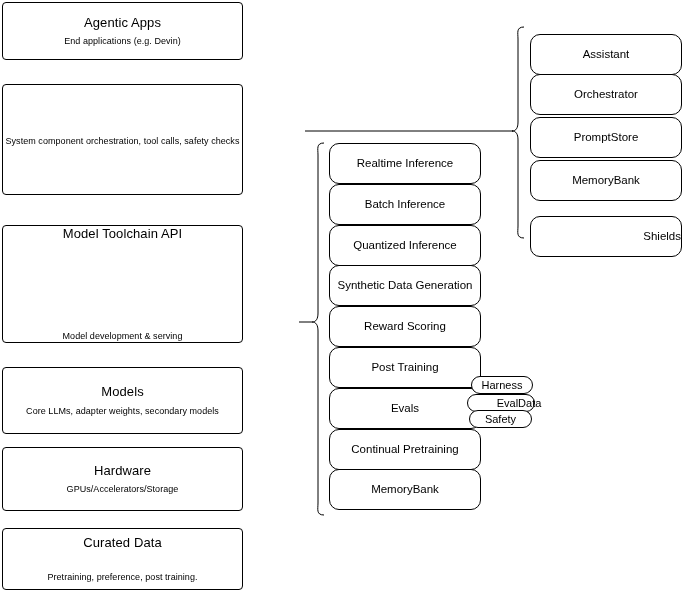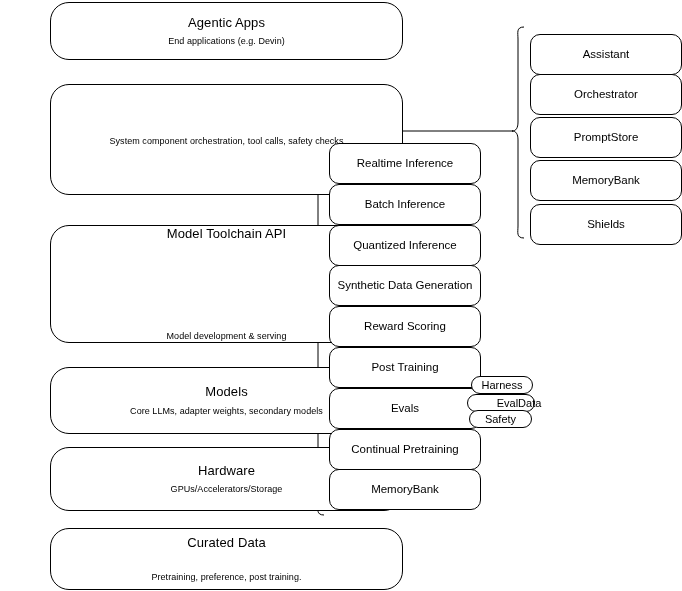--- a/index.html
+++ b/index.html
@@ -32,23 +32,22 @@
     align-items: center;
     justify-content: center;
     text-align: center;
     color: #000000;
     line-height: 1.25;
   }
 
   
   .layer {
     left: 2px;
-    width: 353px;
-    border-radius: 19px;
-    margin-left: 48px;
+    width: 241px;
+    border-radius: 4px;
   }
   .layer .title {
     font-size: 13px;
     letter-spacing: 0.1px;
   }
   .layer .subtitle {
     font-size: 9px;
     margin-top: 5px;
     letter-spacing: 0.05px;
   }
@@ -193,17 +192,17 @@
   </div>
   <div class="node cap right" style="top:74px;">
     <span>Orchestrator</span>
   </div>
   <div class="node cap right" style="top:117px;">
     <span>PromptStore</span>
   </div>
   <div class="node cap right" style="top:160px;">
     <span>MemoryBank</span>
   </div>
-  <div class="node cap right" style="top:204px;">
+  <div class="node cap right" style="top:216px;align-items:flex-end;">
     <span>Shields</span>
   </div>
 
 </div>
 
 </body></html>

